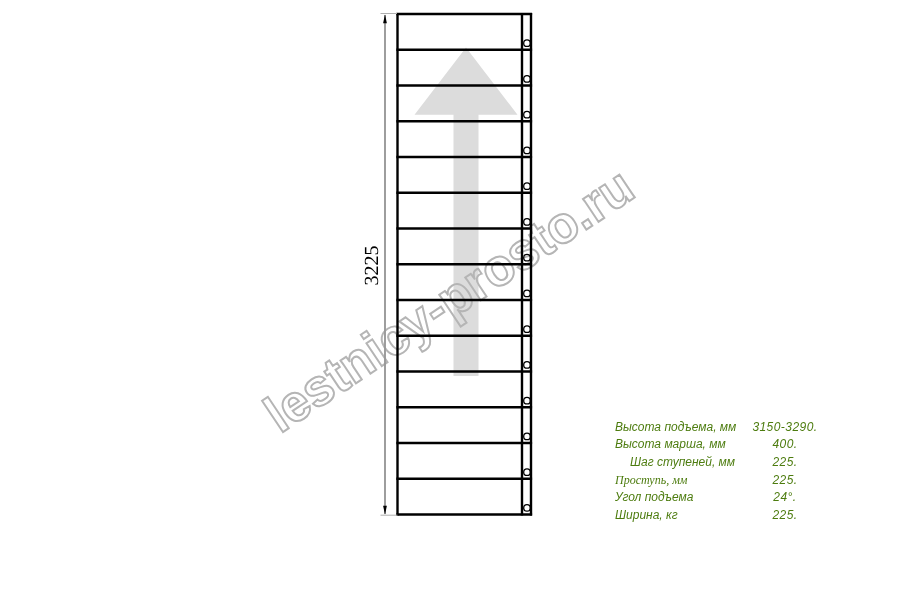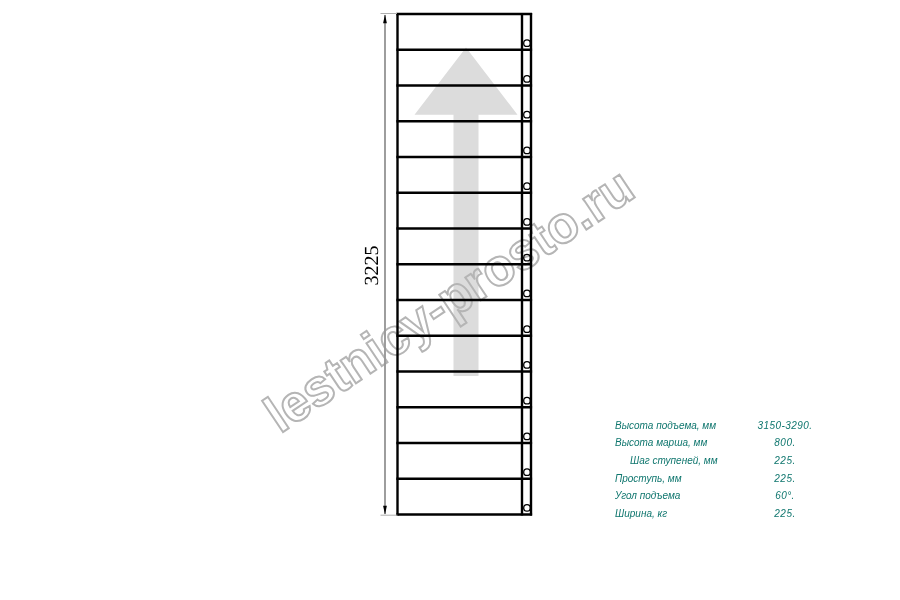--- a/index.html
+++ b/index.html
@@ -1,17 +1,17 @@
 <!DOCTYPE html>
 <html><head>
 <meta charset="utf-8">
 <style>
   html,body{margin:0;padding:0;width:900px;height:600px;background:#ffffff;overflow:hidden;}
   body{position:relative;font-family:"Liberation Sans",sans-serif;-webkit-font-smoothing:antialiased;transform:translateZ(0);}
-  .spec{position:absolute;font-style:italic;font-size:10px;color:#0f766e;white-space:nowrap;}
+  .spec{position:absolute;font-style:italic;font-size:12px;color:#4d7c0f;white-space:nowrap;}
   .lab{left:615px;}
   .val{width:120px;text-align:center;left:725px;letter-spacing:0.45px;}
 </style>
 </head>
 <body>
 <svg width="900" height="600" viewBox="0 0 900 600" xmlns="http://www.w3.org/2000/svg" text-rendering="geometricPrecision" style="position:absolute;left:0;top:0;">
 
   <polygon points="466,47.5 517.5,114.7 478.5,114.7 478.5,376 453.5,376 453.5,114.7 414.5,114.7" fill="#dcdcdc"></polygon>
 
   <text transform="translate(280,434) rotate(-33.7)" font-family="Liberation Sans" font-size="52" font-weight="bold" fill="none" stroke="#b5b5b5" stroke-width="2" textLength="430" lengthAdjust="spacingAndGlyphs">lestnicy-prosto.ru</text>
@@ -81,29 +81,29 @@
 
   <text transform="translate(378,265.5) rotate(-90)" font-family="Liberation Serif" font-size="20" fill="#000" text-anchor="middle">3225</text>
 </svg>
 
 <div class="spec lab" style="top:419.6px;">Высота подъема, мм</div>
 
 <div class="spec val" style="top:419.6px;">3150-3290.</div>
 
 <div class="spec lab" style="top:437.3px;">Высота марша, мм</div>
 
-<div class="spec val" style="top:437.3px;">800.</div>
+<div class="spec val" style="top:437.3px;">400.</div>
 
 <div class="spec lab" style="top:455px;margin-left:15px;">Шаг ступеней, мм</div>
 
 <div class="spec val" style="top:455px;">225.</div>
 
-<div class="spec lab" style="top:472.7px;">Проступь, мм</div>
+<div class="spec lab" style="top:472.7px;font-family:Liberation Serif, serif;">Проступь, мм</div>
 
 <div class="spec val" style="top:472.7px;">225.</div>
 
 <div class="spec lab" style="top:490.4px;text-align:center;">Угол подъема</div>
 
-<div class="spec val" style="top:490.4px;">60°.</div>
+<div class="spec val" style="top:490.4px;">24°.</div>
 
 <div class="spec lab" style="top:508.1px;">Ширина, кг</div>
 
 <div class="spec val" style="top:508.1px;">225.</div>
 
 </body></html>

